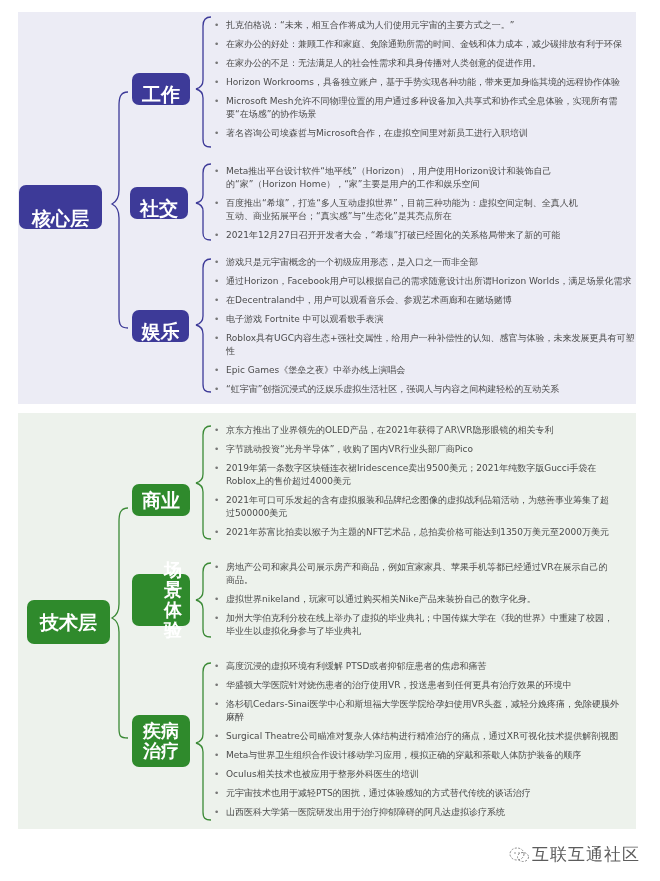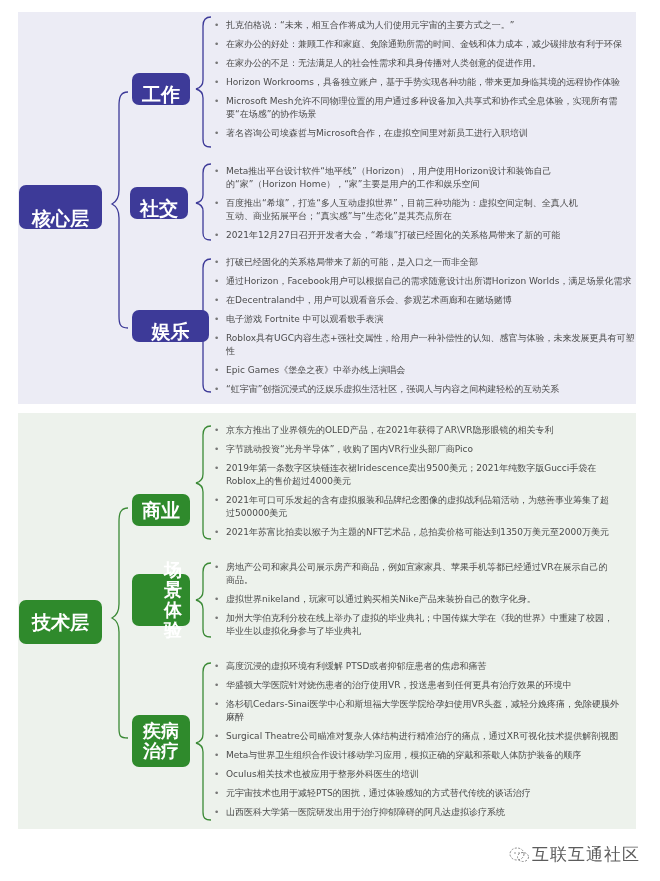--- a/index.html
+++ b/index.html
@@ -58,28 +58,28 @@
 
 <div class="node core root" style="left:19px; top:185px; width:83px; height:44px;">
   <span>核心层</span>
 </div>
 <div class="node core sub" style="left:132px; top:73px; width:58px; height:32px;">
   <span>工作</span>
 </div>
 <div class="node core sub" style="left:130px; top:187px; width:58px; height:32px;">
   <span>社交</span>
 </div>
-<div class="node core sub" style="left:132px; top:310px; width:77px; height:32px;">
+<div class="node core sub" style="left:132px; top:310px; width:57px; height:32px;">
   <span>娱乐</span>
 </div>
 
-<div class="node tech root" style="left:19px; top:600px; width:83px; height:44px;">
+<div class="node tech root" style="left:27px; top:600px; width:83px; height:44px;">
   <span>技术层</span>
 </div>
-<div class="node tech sub" style="left:132px; top:494px; width:58px; height:32px;">
+<div class="node tech sub" style="left:132px; top:484px; width:58px; height:32px;">
   <span>商业</span>
 </div>
 <div class="node tech sub2" style="left:132px; top:574px; width:58px; height:52px;padding-left:24px;">
   <span>场景</span>
   <span>体验</span>
 </div>
 <div class="node tech sub2" style="left:132px; top:715px; width:58px; height:52px;">
   <span>疾病</span>
   <span>治疗</span>
 </div>
@@ -93,21 +93,21 @@
   <li>著名咨询公司埃森哲与Microsoft合作，在虚拟空间里对新员工进行入职培训</li>
 </ul>
 
 <ul class="list" style="top:165px; width:370px;">
   <li>Meta推出平台设计软件“地平线”（Horizon），用户使用Horizon设计和装饰自己的“家”（Horizon Home），“家”主要是用户的工作和娱乐空间</li>
   <li>百度推出“希壤”，打造“多人互动虚拟世界”，目前三种功能为：虚拟空间定制、全真人机互动、商业拓展平台；“真实感”与“生态化”是其亮点所在</li>
   <li>2021年12月27日召开开发者大会，“希壤”打破已经固化的关系格局带来了新的可能</li>
 </ul>
 
 <ul class="list" style="top:256px;">
-  <li>打破已经固化的关系格局带来了新的可能，是入口之一而非全部</li>
+  <li>游戏只是元宇宙概念的一个初级应用形态，是入口之一而非全部</li>
   <li>通过Horizon，Facebook用户可以根据自己的需求随意设计出所谓Horizon Worlds，满足场景化需求</li>
   <li>在Decentraland中，用户可以观看音乐会、参观艺术画廊和在赌场赌博</li>
   <li>电子游戏 Fortnite 中可以观看歌手表演</li>
   <li>Roblox具有UGC内容生态+强社交属性，给用户一种补偿性的认知、感官与体验，未来发展更具有可塑性</li>
   <li>Epic Games《堡垒之夜》中举办线上演唱会</li>
   <li>“虹宇宙”创指沉浸式的泛娱乐虚拟生活社区，强调人与内容之间构建轻松的互动关系</li>
 </ul>
 
 <ul class="list" style="top:424px; width:400px;">
   <li>京东方推出了业界领先的OLED产品，在2021年获得了AR\VR隐形眼镜的相关专利</li>

